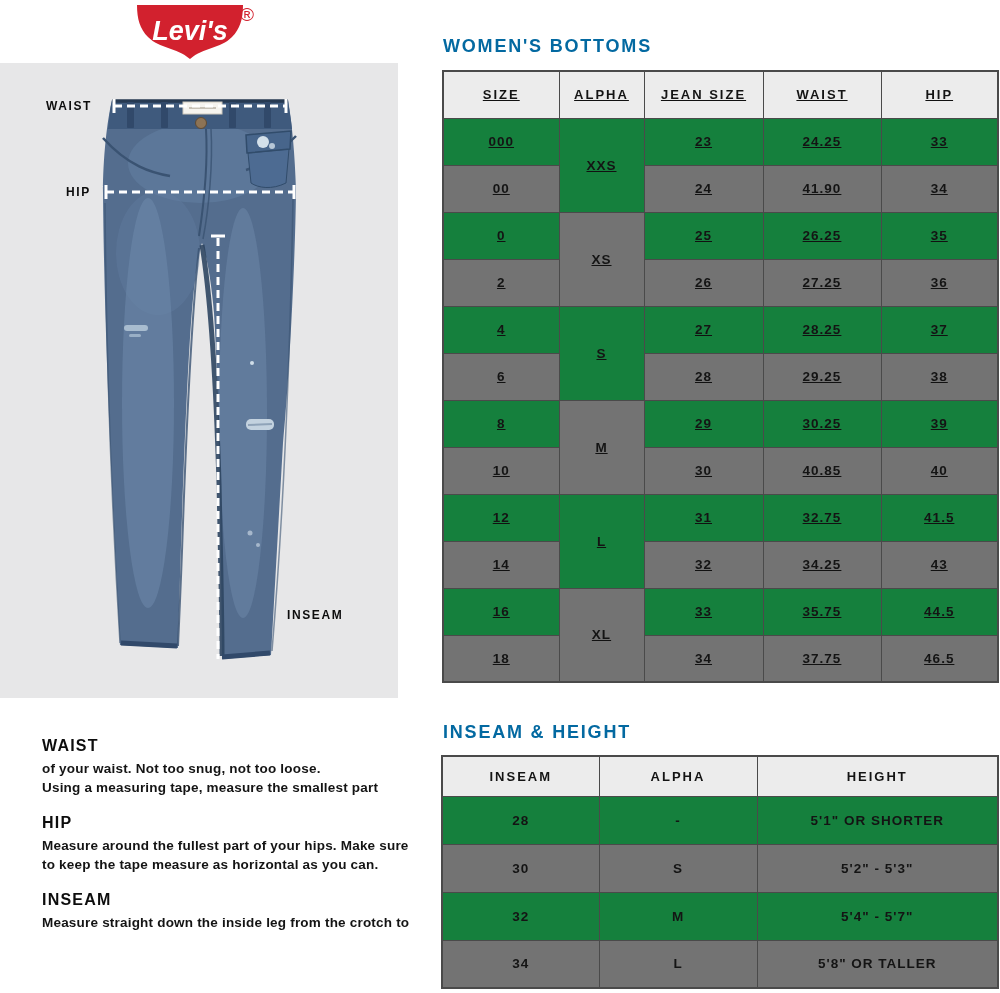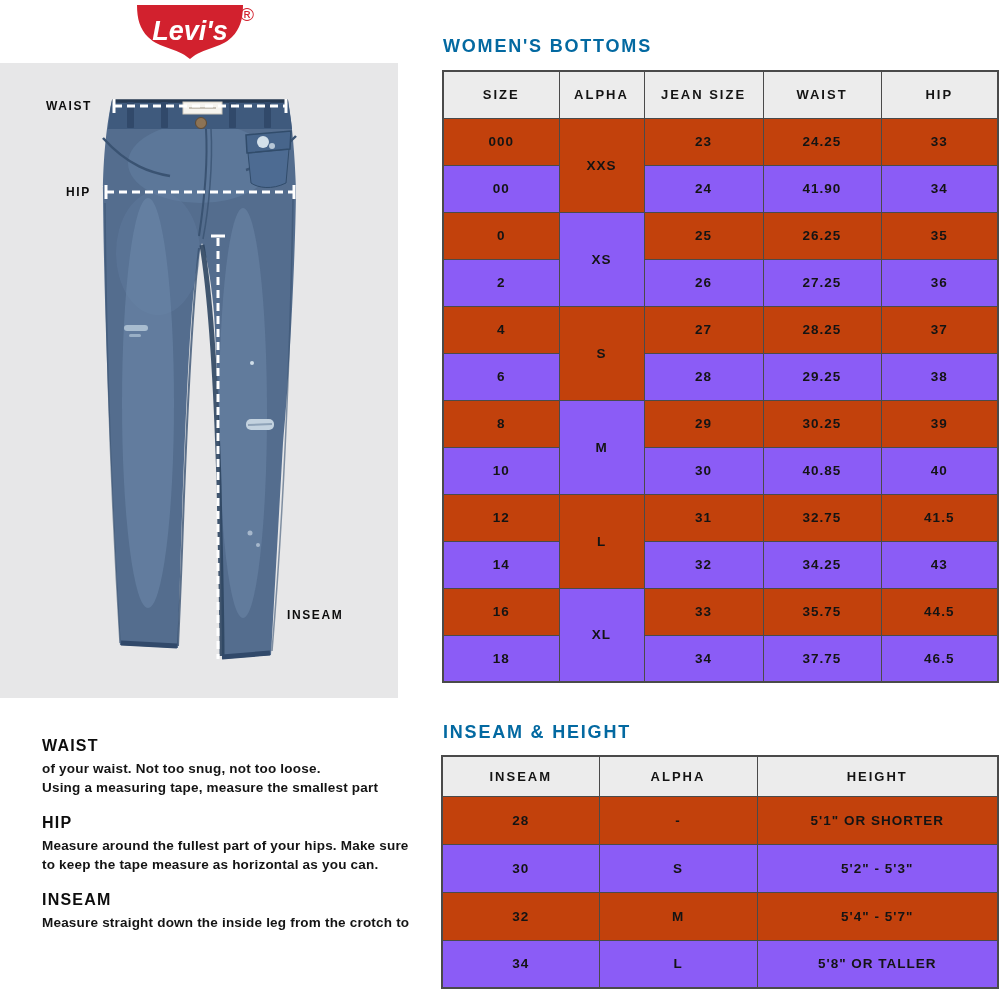--- a/index.html
+++ b/index.html
@@ -36,28 +36,28 @@
   table.sizetable {
     position: absolute; border-collapse: collapse; table-layout: fixed;
     border: 2px solid #4a4a4a; background: #fff;
   }
   table.sizetable th, table.sizetable td {
     border: 1px solid #4a4a4a; text-align: center; vertical-align: middle;
     font-weight: bold; color: #141414; padding: 0;
   }
   table.sizetable th { font-size: 13px; letter-spacing: 2px; background: #ececec; }
   table.sizetable td { font-size: 13.5px; letter-spacing: 1px; }
-  #womens-table { left: 442px; top: 70px; width: 555px; }
+  #womens-table { left: 442px; top: 70px; width: 555px; text-decoration: underline; }
   #womens-table tr.hdr { height: 47px; }
   #womens-table tr.row { height: 47px; }
   #inseam-table { left: 441px; top: 755px; width: 556px; }
   #inseam-table tr.hdr { height: 40px; }
   #inseam-table tr.row { height: 48px; }
-  .bg-white { background: #c2410c; }
-  .bg-gray { background: #8b5cf6; }
+  .bg-white { background: #15803d; }
+  .bg-gray { background: #737373; }
 
   
   #guide { left: 42px; top: 737px; width: 420px; }
   .guide-section { margin-bottom: 17px; }
   .guide-section h3 {
     font-size: 16px; font-weight: bold; letter-spacing: 1.2px;
     color: #0d0d0d; margin-bottom: 4px;
   }
   .guide-line {
     font-size: 13.5px; font-weight: bold; line-height: 19px; color: #141414;

